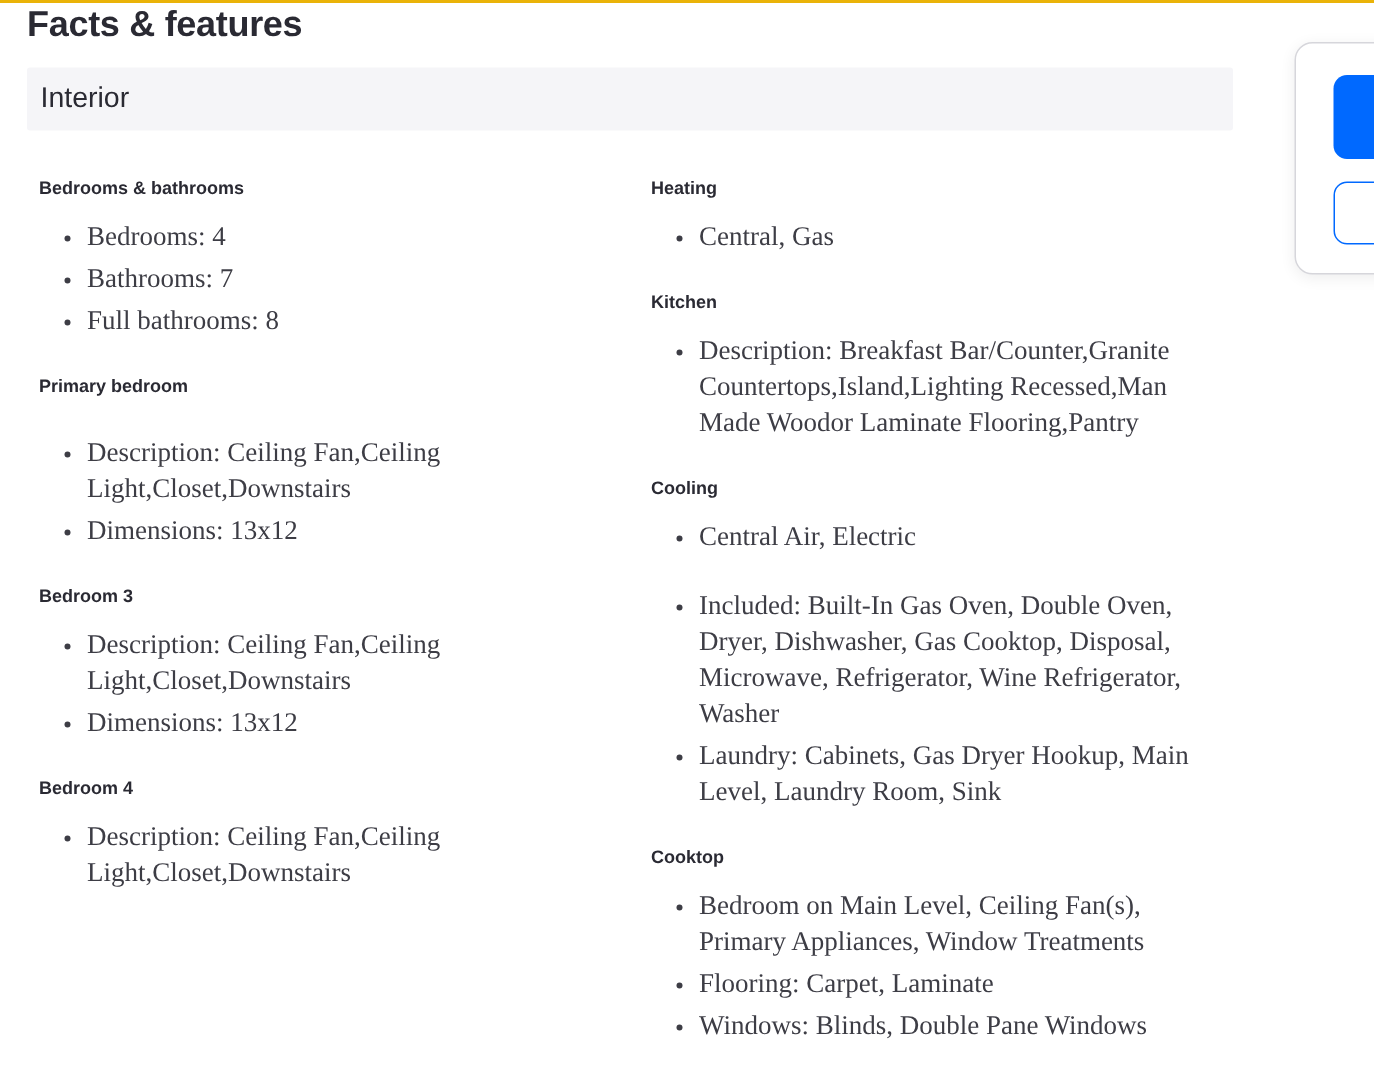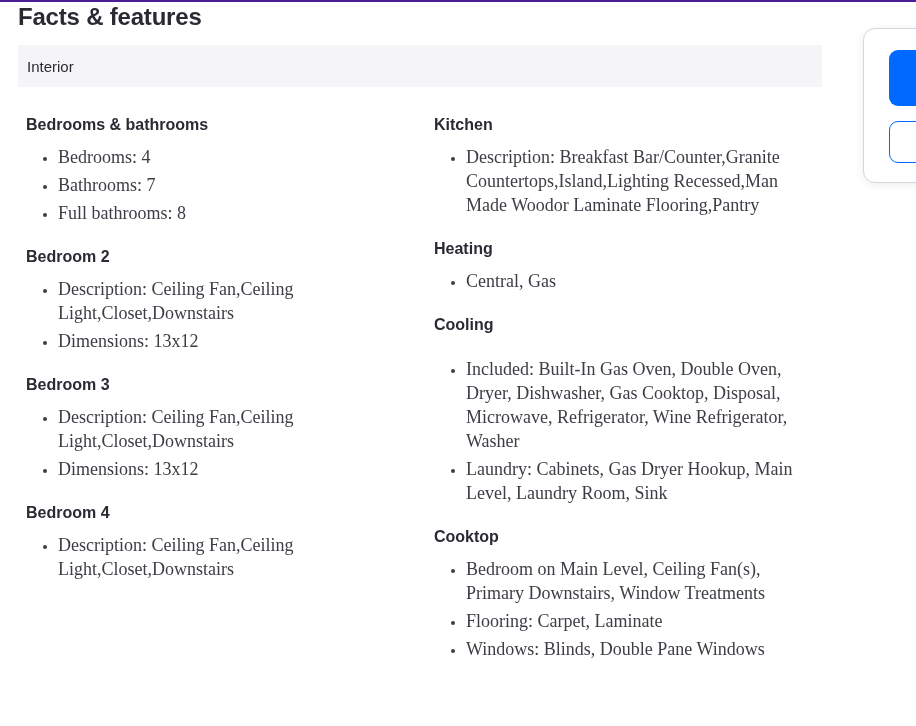--- a/index.html
+++ b/index.html
@@ -7,53 +7,53 @@
   body {
     width: 916px; height: 726px;
     font-family: "Liberation Sans", sans-serif;
     overflow: hidden;
     position: relative;
   }
   .page {
     width: 916px; height: 726px;
     position: relative;
     overflow: hidden;
-    border-top: 2px solid #4c1d95;
+    border-top: 2px solid #eab308;
     background: #fff;
   }
   .page-title {
     margin: 1px 0 0 18px;
     font-size: 24px;
     line-height: 28px;
     font-weight: 700;
     color: var(--heading-text, #23232b);
     letter-spacing: -0.2px;
   }
   .interior-bar {
     margin: 14px 94px 0 18px;
     height: 42px;
     background: var(--interior-bar-bg, #f5f5f8);
     border-radius: 2px;
     display: flex;
     align-items: center;
     padding-left: 9px;
   }
   .interior-label {
-    font-size: 15px;
+    font-size: 19px;
     color: var(--heading-text, #2a2a33);
   }
   .columns {
     display: flex;
     gap: 32px;
     margin: 28px 0 0 26px;
   }
   .col { flex: 0 0 376px; width: 376px; }
   .fact-section { margin-bottom: 22px; }
   .fact-heading {
-    font-size: 16px;
+    font-size: 12px;
     line-height: 20px;
     font-weight: 700;
     color: var(--heading-text, #2a2a33);
   }
   ul.fact-list {
     margin-top: 10px;
     padding-left: 32px;
     list-style: disc;
   }
   li.fact-item {
@@ -107,23 +107,23 @@
     <div class="col" id="col-left">
         <section class="fact-section">
           <h3 class="fact-heading">Bedrooms &amp; bathrooms</h3>
           <ul class="fact-list">
             <li class="fact-item">Bedrooms: 4</li>
             <li class="fact-item">Bathrooms: 7</li>
             <li class="fact-item">Full bathrooms: 8</li>
           </ul>
         </section>
         <section class="fact-section">
+          <h3 class="fact-heading">Primary bedroom</h3>
         </section>
         <section class="fact-section">
-          <h3 class="fact-heading">Bedroom 2</h3>
           <ul class="fact-list">
             <li class="fact-item">Description: Ceiling Fan,Ceiling Light,Closet,Downstairs</li>
             <li class="fact-item">Dimensions: 13x12</li>
           </ul>
         </section>
         <section class="fact-section">
           <h3 class="fact-heading">Bedroom 3</h3>
           <ul class="fact-list">
             <li class="fact-item">Description: Ceiling Fan,Ceiling Light,Closet,Downstairs</li>
             <li class="fact-item">Dimensions: 13x12</li>
@@ -131,44 +131,47 @@
         </section>
         <section class="fact-section">
           <h3 class="fact-heading">Bedroom 4</h3>
           <ul class="fact-list">
             <li class="fact-item">Description: Ceiling Fan,Ceiling Light,Closet,Downstairs</li>
           </ul>
         </section>
       </div>
     <div class="col" id="col-right">
         <section class="fact-section">
+          <h3 class="fact-heading">Heating</h3>
+          <ul class="fact-list">
+            <li class="fact-item">Central, Gas</li>
+          </ul>
+        </section>
+        <section class="fact-section">
           <h3 class="fact-heading">Kitchen</h3>
           <ul class="fact-list">
             <li class="fact-item">Description: Breakfast Bar/Counter,Granite Countertops,Island,Lighting Recessed,Man Made Woodor Laminate Flooring,Pantry</li>
           </ul>
         </section>
         <section class="fact-section">
-          <h3 class="fact-heading">Heating</h3>
+          <h3 class="fact-heading">Cooling</h3>
           <ul class="fact-list">
-            <li class="fact-item">Central, Gas</li>
+            <li class="fact-item">Central Air, Electric</li>
           </ul>
-        </section>
-        <section class="fact-section">
-          <h3 class="fact-heading">Cooling</h3>
         </section>
         <section class="fact-section">
           <ul class="fact-list">
             <li class="fact-item">Included: Built-In Gas Oven, Double Oven, Dryer, Dishwasher, Gas Cooktop, Disposal, Microwave, Refrigerator, Wine Refrigerator, Washer</li>
             <li class="fact-item">Laundry: Cabinets, Gas Dryer Hookup, Main Level, Laundry Room, Sink</li>
           </ul>
         </section>
         <section class="fact-section">
           <h3 class="fact-heading">Cooktop</h3>
           <ul class="fact-list">
-            <li class="fact-item">Bedroom on Main Level, Ceiling Fan(s), Primary Downstairs, Window Treatments</li>
+            <li class="fact-item">Bedroom on Main Level, Ceiling Fan(s), Primary Appliances, Window Treatments</li>
             <li class="fact-item">Flooring: Carpet, Laminate</li>
             <li class="fact-item">Windows: Blinds, Double Pane Windows</li>
           </ul>
         </section>
       </div>
   </div>
 
   <aside class="cta-card">
     <button class="btn-primary" aria-label="primary action"></button>
     <button class="btn-secondary" aria-label="secondary action"></button>

